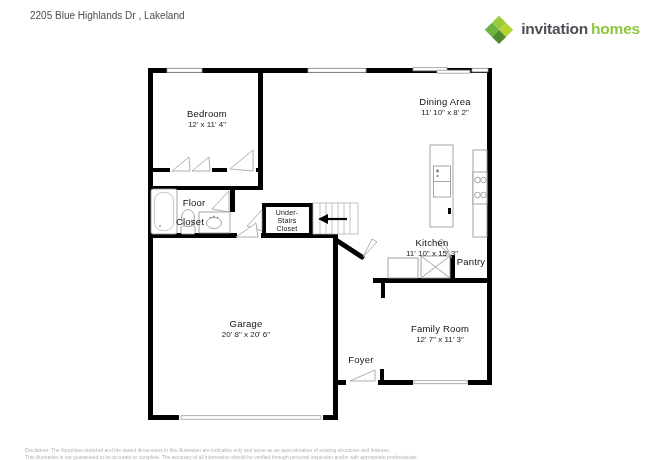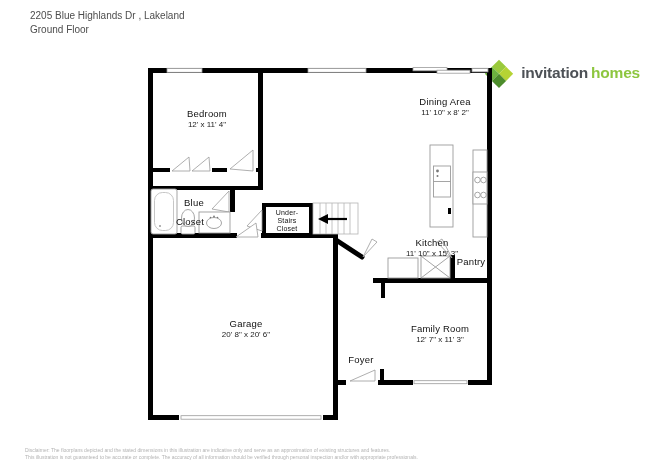--- a/index.html
+++ b/index.html
@@ -1,21 +1,21 @@
 <!DOCTYPE html>
 <html><head>
 <meta charset="utf-8">
 <style>
   html,body{margin:0;padding:0;background:#fff;}
   .page{position:relative;width:650px;height:460px;background:#ffffff;overflow:hidden;
         font-family:"Liberation Sans",sans-serif;}
   
   .header{position:absolute;left:30px;top:9px;color:#4d4d4d;font-size:10px;line-height:13.5px;}
   
-  .logo{position:absolute;top:14px;right:10px;display:flex;align-items:center;gap:7px;margin-top:44px;}
+  .logo{position:absolute;top:14px;right:10px;display:flex;align-items:center;gap:7px;}
   .logo-text{font-size:15.5px;font-weight:bold;letter-spacing:-0.2px;white-space:nowrap;}
   .lt1{color:#4d5156;}
   .lt2{color:#8dc63f;margin-left:3px;}
   
   .plan{position:absolute;left:0;top:0;width:650px;height:460px;}
   
   .room-label{position:absolute;transform:translate(-50%,-50%);text-align:center;color:#111;}
   .rname{font-weight:normal;font-size:9.5px;letter-spacing:.2px;white-space:nowrap;}
   .rdims{font-size:8px;color:#222;margin-top:1px;white-space:nowrap;}
   .usc .rname{font-size:7px;line-height:8px;white-space:pre-line;}
@@ -24,21 +24,20 @@
   .dl1{top:447px;}
   .dl2{top:454px;}
 </style>
 </head>
 <body>
 
 <div class="page">
 
   <div class="header">
     <div>2205 Blue Highlands Dr , Lakeland</div>
-    <div>Ground Floor</div>
   </div>
 
   <div class="logo">
     <svg width="30" height="30" viewBox="0 0 36 36">
       <polygon points="18,2 26.5,10.5 18,19 9.5,10.5" fill="#9aca3c"></polygon>
       <polygon points="9.5,10.5 18,19 9.5,27.5 1,19" fill="#6db33f"></polygon>
       <polygon points="26.5,10.5 35,19 26.5,27.5 18,19" fill="#b5d334"></polygon>
       <polygon points="18,19 26.5,27.5 18,36 9.5,27.5" fill="#4c8c2b"></polygon>
     </svg>
     <div class="logo-text"><span class="lt1">invitation</span><span class="lt2">homes</span></div>
@@ -178,21 +177,21 @@
     <div class="rdims">20' 8" x 20' 6"</div>
   </div>
   <div class="room-label" style="left:440px;top:333px;">
     <div class="rname">Family Room</div>
     <div class="rdims">12' 7" x 11' 3"</div>
   </div>
   <div class="room-label" style="left:190px;top:180px;margin-top:41px;">
     <div class="rname">Closet</div>
   </div>
   <div class="room-label" style="left:194px;top:202px;">
-    <div class="rname">Blue</div>
+    <div class="rname">Floor</div>
   </div>
   <div class="room-label usc" style="left:287px;top:221px;">
     <div class="rname">Under-
 Stairs
 Closet</div>
   </div>
   <div class="room-label" style="left:471px;top:261px;">
     <div class="rname">Pantry</div>
   </div>
   <div class="room-label" style="left:361px;top:359px;">

